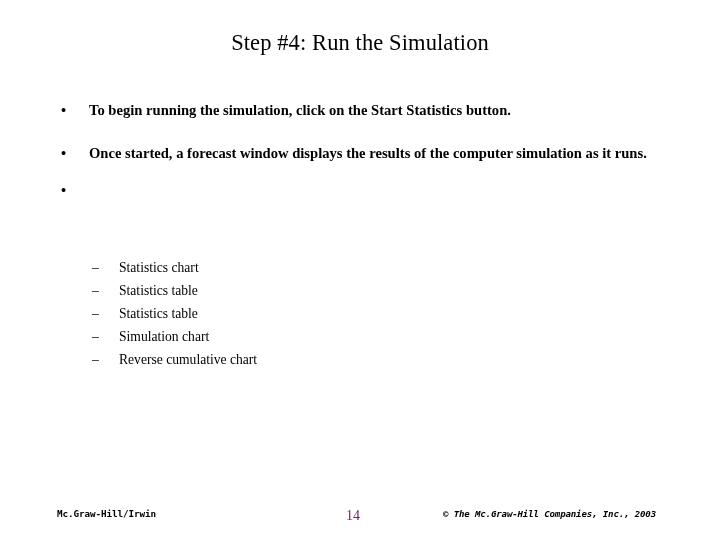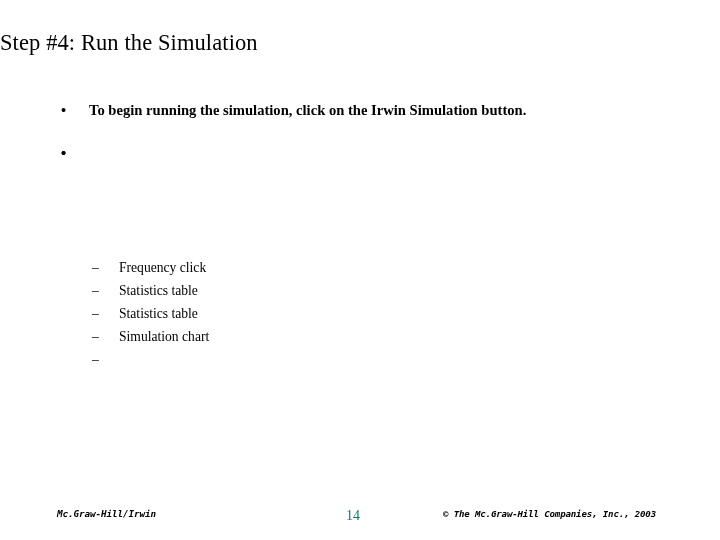--- a/index.html
+++ b/index.html
@@ -21,20 +21,21 @@
     top: 0;
     width: 720px;
     height: 540px;
     background: #ffffff;
   }
   .slide-title {
     position: absolute;
     left: 0;
     top: 29px;
     width: 720px;
+    text-align: center;
     font-size: 22.5px;
     line-height: 28px;
     font-weight: normal;
     letter-spacing: 0.1px;
     color: #000000;
   }
   .body-list {
     position: absolute;
     left: 0;
     top: 100px;
@@ -91,33 +92,32 @@
     text-align: left;
   }
 
   .footer-left {
     position: absolute;
     left: 57px;
     top: 508px;
     font-family: "DejaVu Sans Mono", "Liberation Mono", monospace;
     font-size: 9.3px;
     font-weight: bold;
-    font-style: italic;
     letter-spacing: -0.1px;
     color: #000000;
     white-space: nowrap;
   }
   .footer-page {
     position: absolute;
     left: 346px;
     top: 508px;
     font-family: "Liberation Serif", "DejaVu Serif", serif;
     font-size: 14px;
     font-weight: normal;
-    color: #0f766e;
+    color: #701a75;
   }
   .footer-copyright {
     position: absolute;
     left: 443px;
     top: 509px;
     font-family: "DejaVu Sans Mono", "Liberation Mono", monospace;
     font-size: 9.1px;
     font-weight: bold;
     font-style: italic;
     letter-spacing: -0.15px;
@@ -129,57 +129,59 @@
 <body>
 
 <div class="slide">
 
   <div class="slide-title">Step #4: Run the Simulation</div>
 
   <div class="body-list">
 
     <div class="bullet-row b1">
       <span class="marker">•</span>
-      <span class="btext">To begin running the simulation, click on the Irwin Simulation button.</span>
+      <span class="btext">To begin running the simulation, click on the Start Statistics button.</span>
     </div>
 
     <div class="bullet-row b2">
       <span class="marker">•</span>
+      <span class="btext">Once started, a forecast window displays the results of the computer simulation as it runs.</span>
     </div>
 
     <div class="bullet-row b3">
       <span class="marker">•</span>
     </div>
 
   </div>
 
   <div class="sub-list">
 
     <div class="sub-row">
       <span class="sub-marker">–</span>
-      <span>Frequency click</span>
+      <span>Statistics chart</span>
     </div>
 
     <div class="sub-row">
       <span class="sub-marker">–</span>
       <span>Statistics table</span>
     </div>
 
     <div class="sub-row">
       <span class="sub-marker">–</span>
       <span>Statistics table</span>
     </div>
 
     <div class="sub-row">
       <span class="sub-marker">–</span>
       <span>Simulation chart</span>
     </div>
 
     <div class="sub-row">
       <span class="sub-marker">–</span>
+      <span>Reverse cumulative chart</span>
     </div>
 
   </div>
 
   <div class="footer-left">Mc.Graw-Hill/Irwin</div>
   <div class="footer-page">14</div>
   <div class="footer-copyright">© The Mc.Graw-Hill Companies, Inc., 2003</div>
 
 </div>
 

